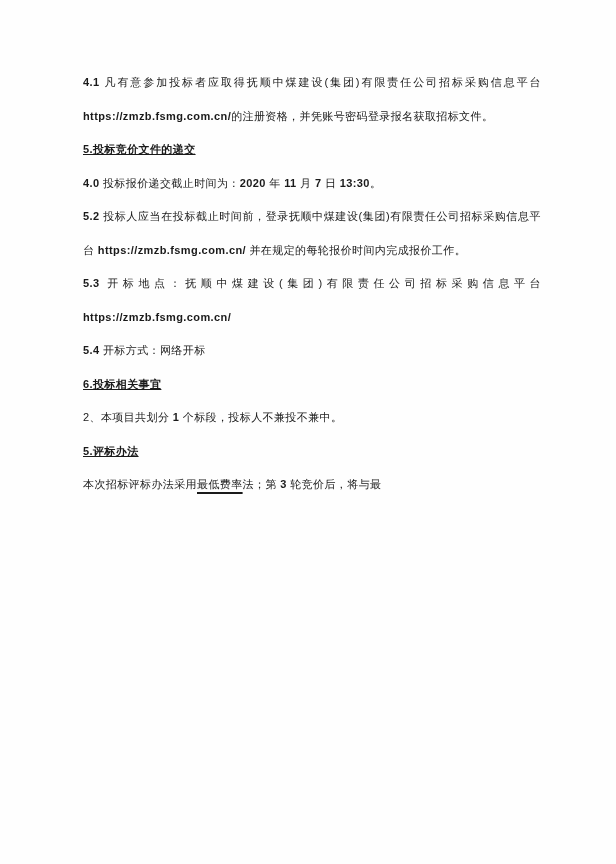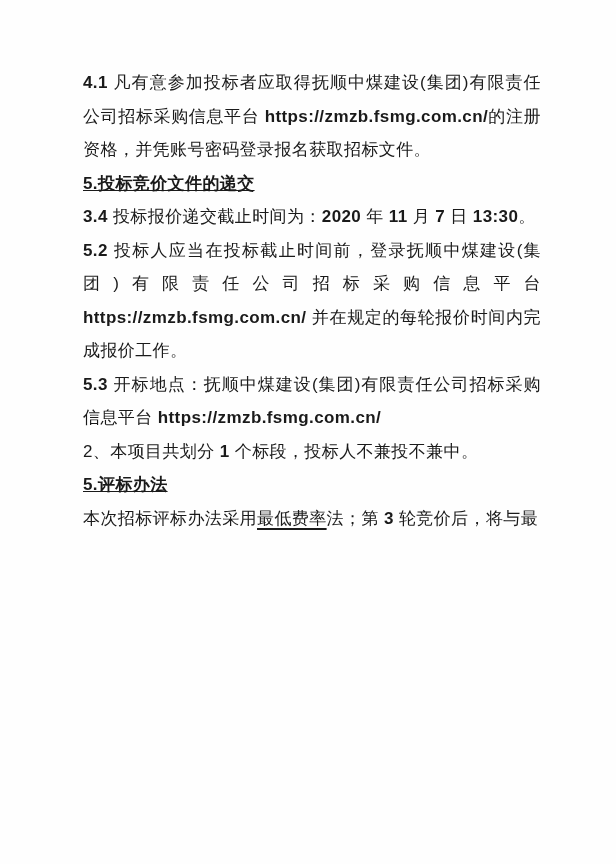--- a/index.html
+++ b/index.html
@@ -16,21 +16,21 @@
     font-family: "Liberation Sans", sans-serif;
   }
   .content {
     position: absolute;
     left: 83px;
     top: 66px;
     width: 458px;
   }
   .para {
     margin: 0;
-    font-size: 17px;
+    font-size: 11px;
     line-height: 33.5px;
     letter-spacing: 0.4px;
     color: #1a1a1a;
     text-align: justify;
     text-align-last: left;
     font-weight: 400;
   }
   .para.heading {
     font-weight: 700;
     text-decoration: underline;
@@ -44,20 +44,22 @@
     text-underline-offset: 4px;
   }
 </style>
 </head>
 <body>
 
 <div class="page">
   <div class="content" id="doc-content">
       <p class="para body"><span class="seg b">4.1 </span><span class="seg">凡有意参加投标者应取得抚顺中煤建设(集团)有限责任公司招标采购信息平台 </span><span class="seg b">https://zmzb.fsmg.com.cn/</span><span class="seg">的注册资格，并凭账号密码登录报名获取招标文件。</span></p>
       <p class="para heading"><span class="seg b">5.投标竞价文件的递交</span></p>
-      <p class="para body"><span class="seg b">3.4 </span><span class="seg">投标报价递交截止时间为：</span><span class="seg b">2020</span><span class="seg"> 年 </span><span class="seg b">11</span><span class="seg"> 月 </span><span class="seg b">7</span><span class="seg"> 日  </span><span class="seg b">13:30</span><span class="seg">。</span></p>
+      <p class="para body"><span class="seg b">4.0 </span><span class="seg">投标报价递交截止时间为：</span><span class="seg b">2020</span><span class="seg"> 年 </span><span class="seg b">11</span><span class="seg"> 月 </span><span class="seg b">7</span><span class="seg"> 日  </span><span class="seg b">13:30</span><span class="seg">。</span></p>
       <p class="para body"><span class="seg b">5.2 </span><span class="seg">投标人应当在投标截止时间前，登录抚顺中煤建设(集团)有限责任公司招标采购信息平台 </span><span class="seg b">https://zmzb.fsmg.com.cn/</span><span class="seg"> 并在规定的每轮报价时间内完成报价工作。</span></p>
       <p class="para body"><span class="seg b">5.3 </span><span class="seg">开标地点：抚顺中煤建设(集团)有限责任公司招标采购信息平台 </span><span class="seg b">https://zmzb.fsmg.com.cn/</span></p>
+      <p class="para body"><span class="seg b">5.4 </span><span class="seg">开标方式：网络开标</span></p>
+      <p class="para heading"><span class="seg b">6.投标相关事宜</span></p>
       <p class="para body"><span class="seg">2、本项目共划分 </span><span class="seg b">1</span><span class="seg"> 个标段，投标人不兼投不兼中。</span></p>
       <p class="para heading"><span class="seg b">5.评标办法</span></p>
       <p class="para body"><span class="seg">本次招标评标办法采用</span><span class="seg u">最低费率</span><span class="seg">法；第 </span><span class="seg b">3</span><span class="seg"> 轮竞价后，将与最</span></p>
     </div>
 </div>
 
 </body></html>

